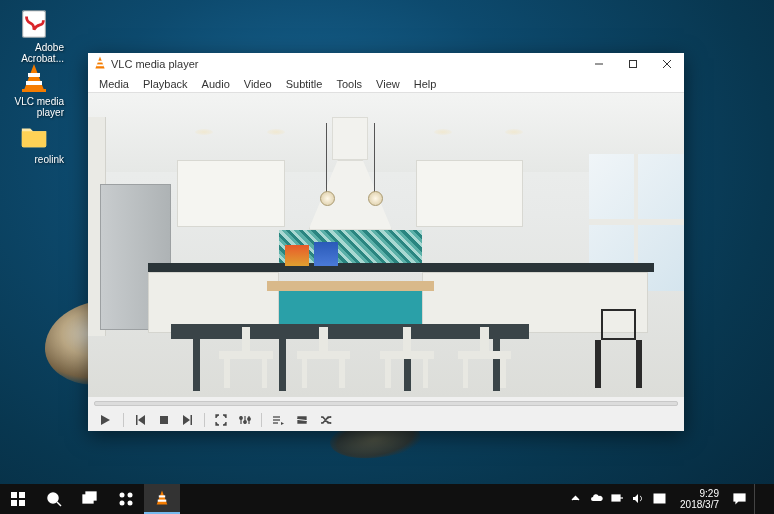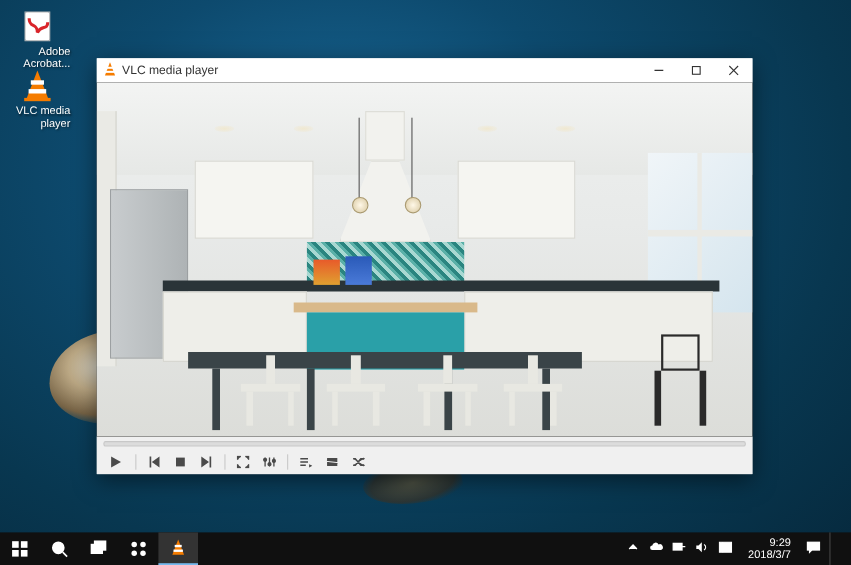--- a/index.html
+++ b/index.html
@@ -117,20 +117,29 @@
       <svg viewBox="0 0 26 30">
           <path d="M13 1 L23 27 H3 Z" fill="#f57c00"></path>
           <rect x="7" y="10" width="12" height="4" fill="#fff"></rect>
           <rect x="5" y="18" width="16" height="4" fill="#fff"></rect>
           <rect x="1" y="26" width="24" height="3" fill="#f57c00"></rect>
         </svg>
     </div>
     <div class="lbl">VLC media player</div>
   </div>
 
+  <div class="dicon" style="top:120px; left:4px;">
+    <div class="glyph folder-glyph">
+      <svg viewBox="0 0 32 32">
+          <path d="M3 8h9l3 3h14v15a2 2 0 0 1-2 2H5a2 2 0 0 1-2-2z" fill="#ffe9a8"></path>
+          <path d="M3 11h26v15a2 2 0 0 1-2 2H5a2 2 0 0 1-2-2z" fill="#ffd256"></path>
+        </svg>
+    </div>
+    <div class="lbl">reolink</div>
+  </div>
 
   <div class="win">
     <div class="titlebar">
       <span class="cone-s"><svg viewBox="0 0 26 30">
             <path d="M13 1 L23 27 H3 Z" fill="#f57c00"></path>
             <rect x="7" y="10" width="12" height="4" fill="#fff"></rect>
             <rect x="5" y="18" width="16" height="4" fill="#fff"></rect>
           </svg></span>
       <span class="title">VLC media player</span>
       <div class="winbtn">
@@ -144,20 +153,30 @@
           </svg>
         </div>
       <div class="winbtn close">
           <svg viewBox="0 0 10 10">
             <line x1="1" y1="1" x2="9" y2="9"></line>
             <line x1="9" y1="1" x2="1" y2="9"></line>
           </svg>
         </div>
     </div>
 
+    <div class="menubar">
+      <span>Media</span>
+      <span>Playback</span>
+      <span>Audio</span>
+      <span>Video</span>
+      <span>Subtitle</span>
+      <span>Tools</span>
+      <span>View</span>
+      <span>Help</span>
+    </div>
 
     <div class="video">
       <div class="kitchen">
         <div class="ceiling"></div>
         <div class="spot" style="left:18%"></div>
           <div class="spot" style="left:30%"></div>
           <div class="spot" style="left:44%"></div>
           <div class="spot" style="left:58%"></div>
           <div class="spot" style="left:70%"></div>
         <div class="cabL"></div>

